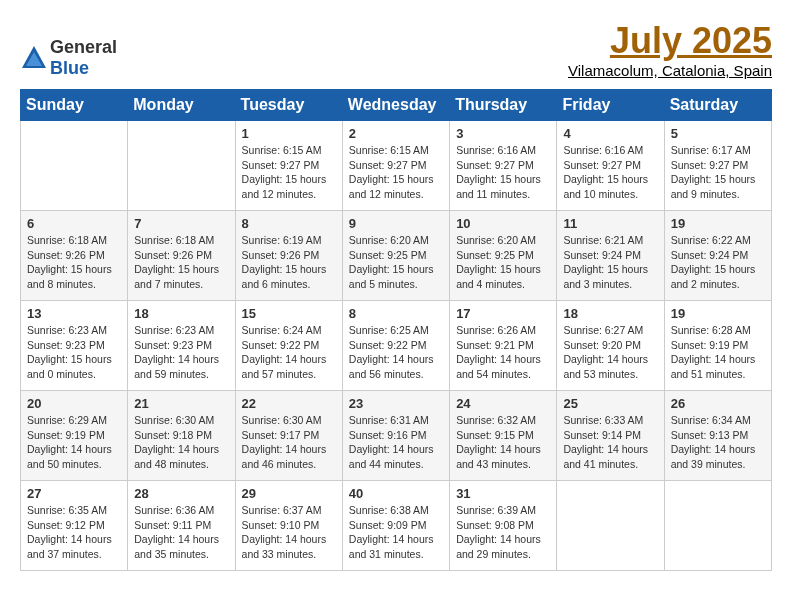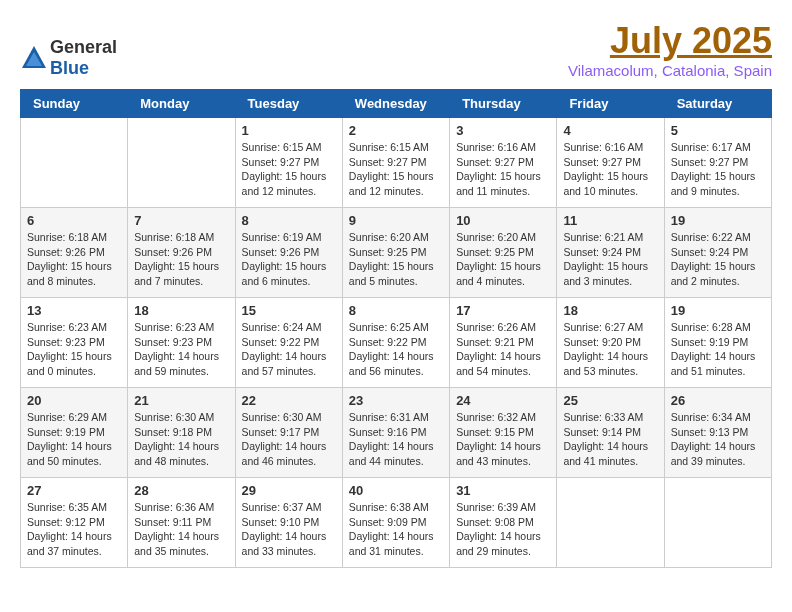--- a/index.html
+++ b/index.html
@@ -39,33 +39,34 @@
       text-align: right;
     }
     .month-title {
       font-size: 36px;
       font-weight: bold;
       color: #a16207;
       text-decoration: underline;
     }
     .location-title {
       font-size: 15px;
-      color: #8b5cf6;
+      color: #000000;
+      text-decoration: underline;
     }
     .calendar {
       width: 100%;
       border-collapse: collapse;
       border: 1px solid #ccc;
     }
     .calendar th {
       background-color: #1a5fa8;
       color: white;
       text-align: left;
-      padding: 6px 12px;
-      font-size: 13px;
+      padding: 6px 5px;
+      font-size: 16px;
       border: 1px solid #1a5fa8;
     }
     .calendar td {
       width: 107px;
       vertical-align: top;
       padding: 5px 6px;
       border: 1px solid #ccc;
       font-size: 10.5px;
       color: #333;
       background: #fff;

